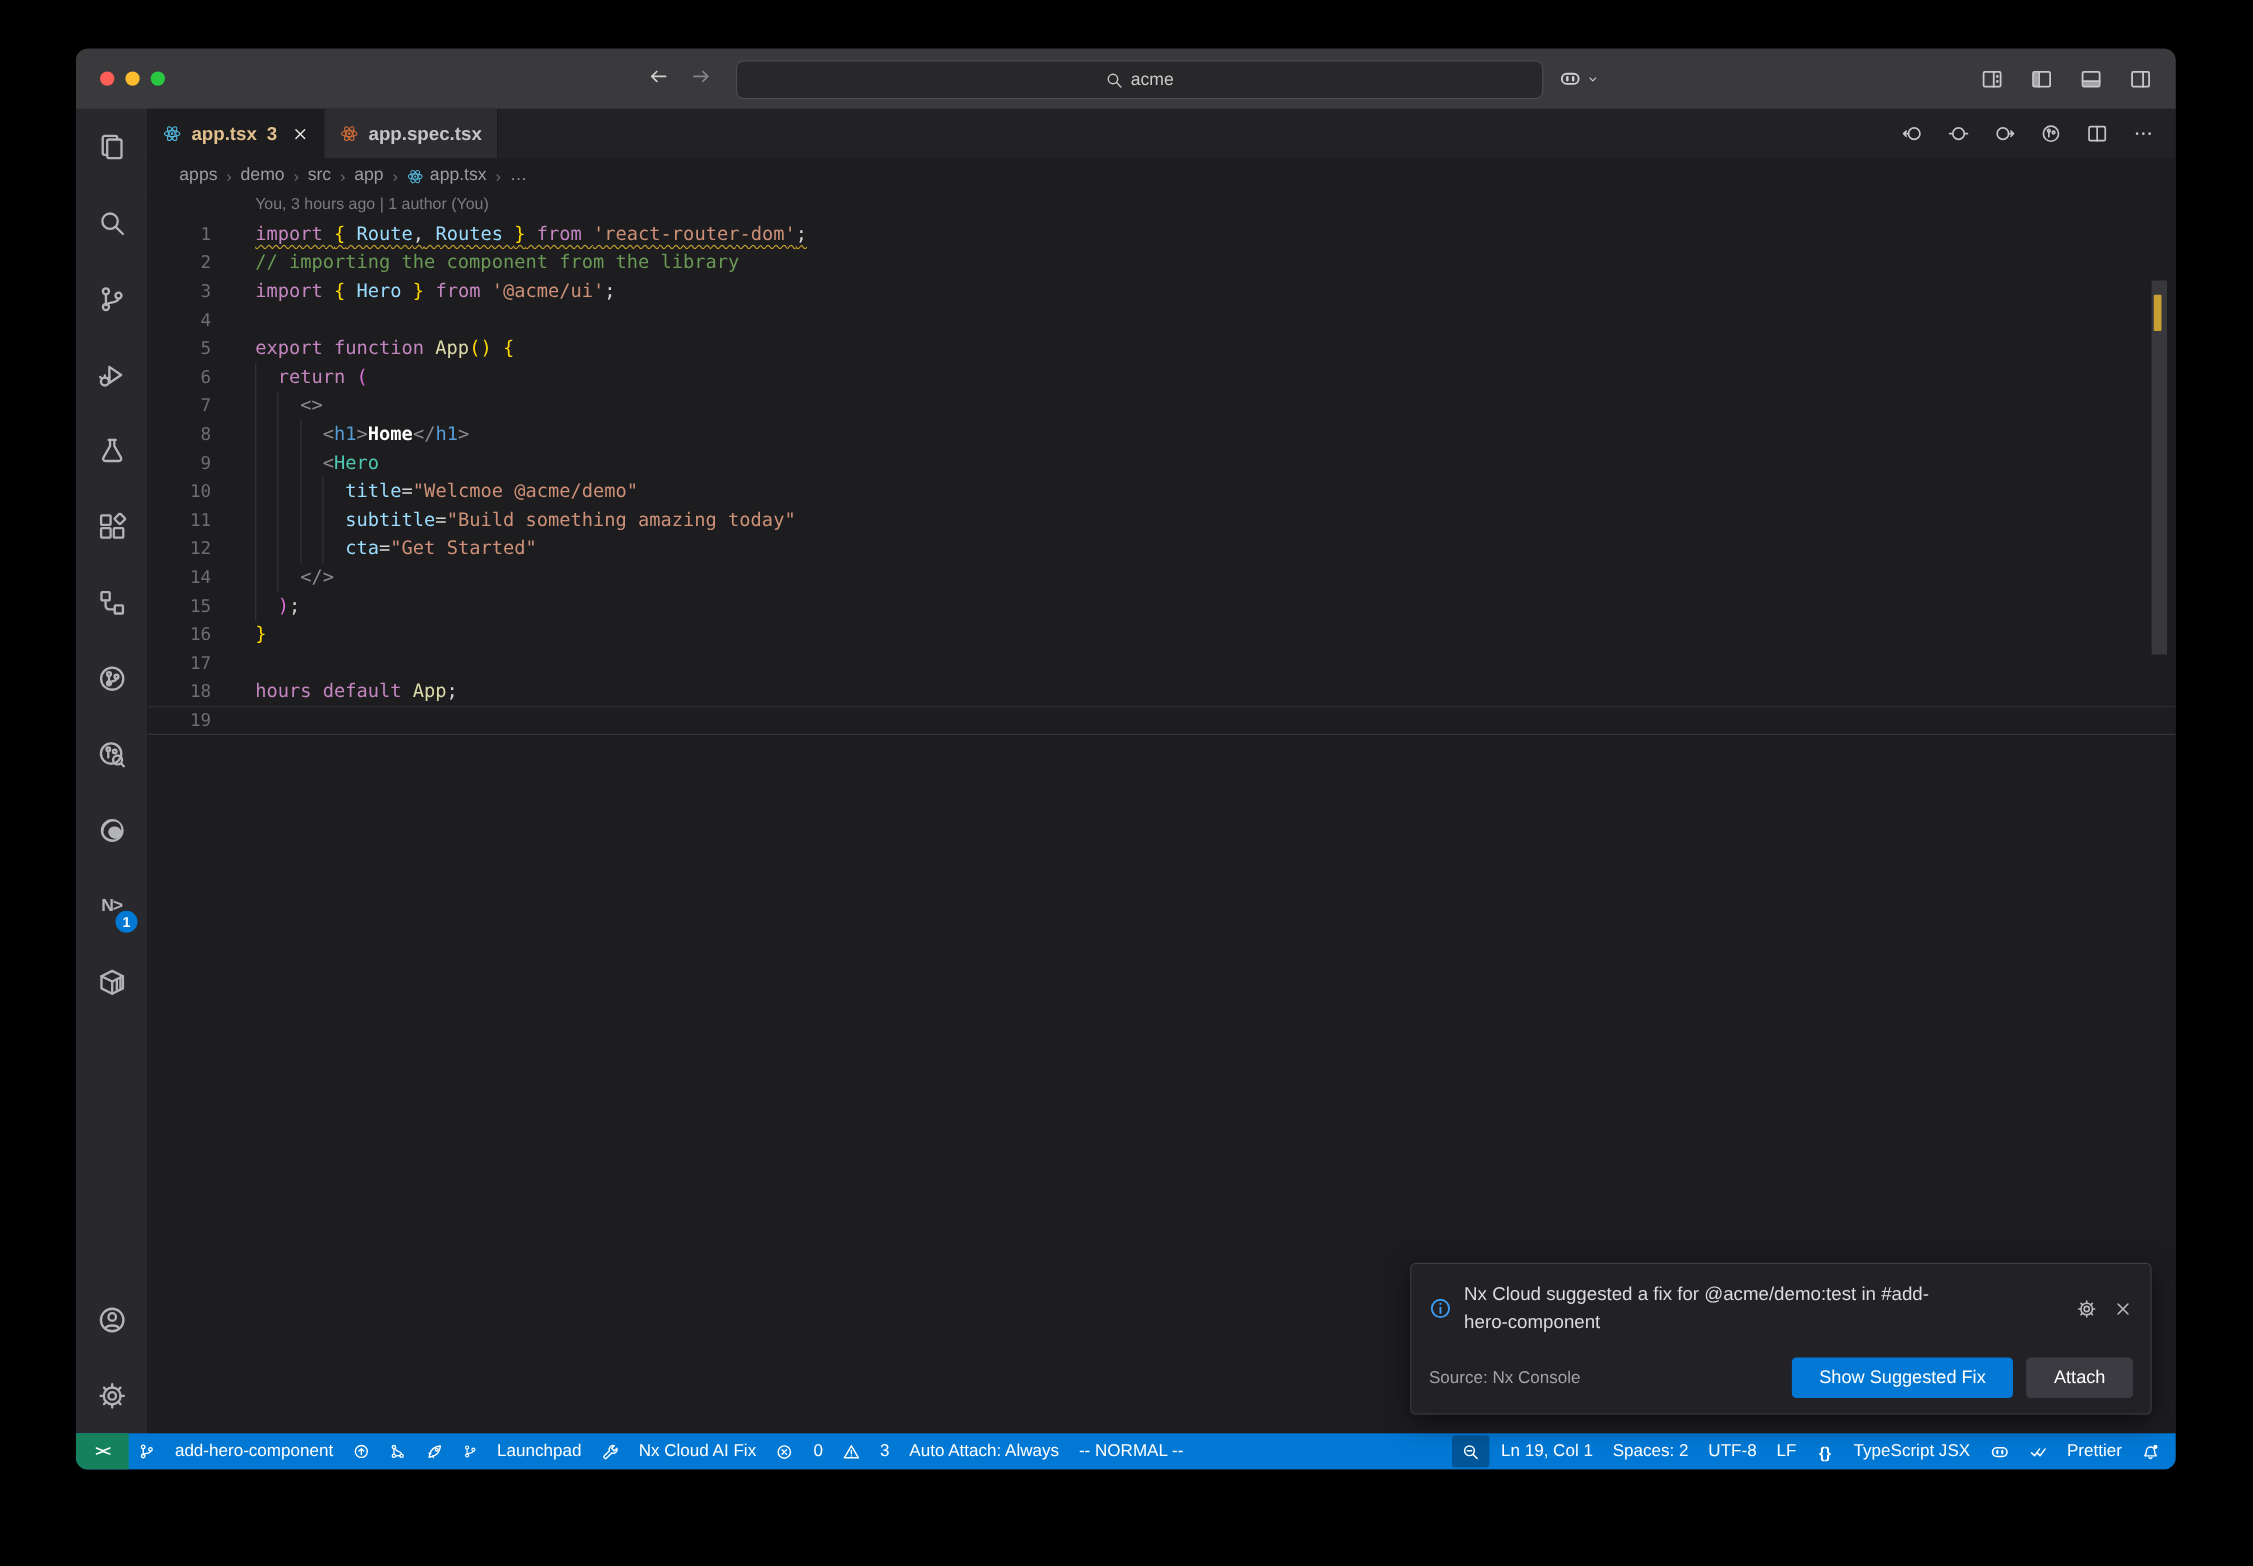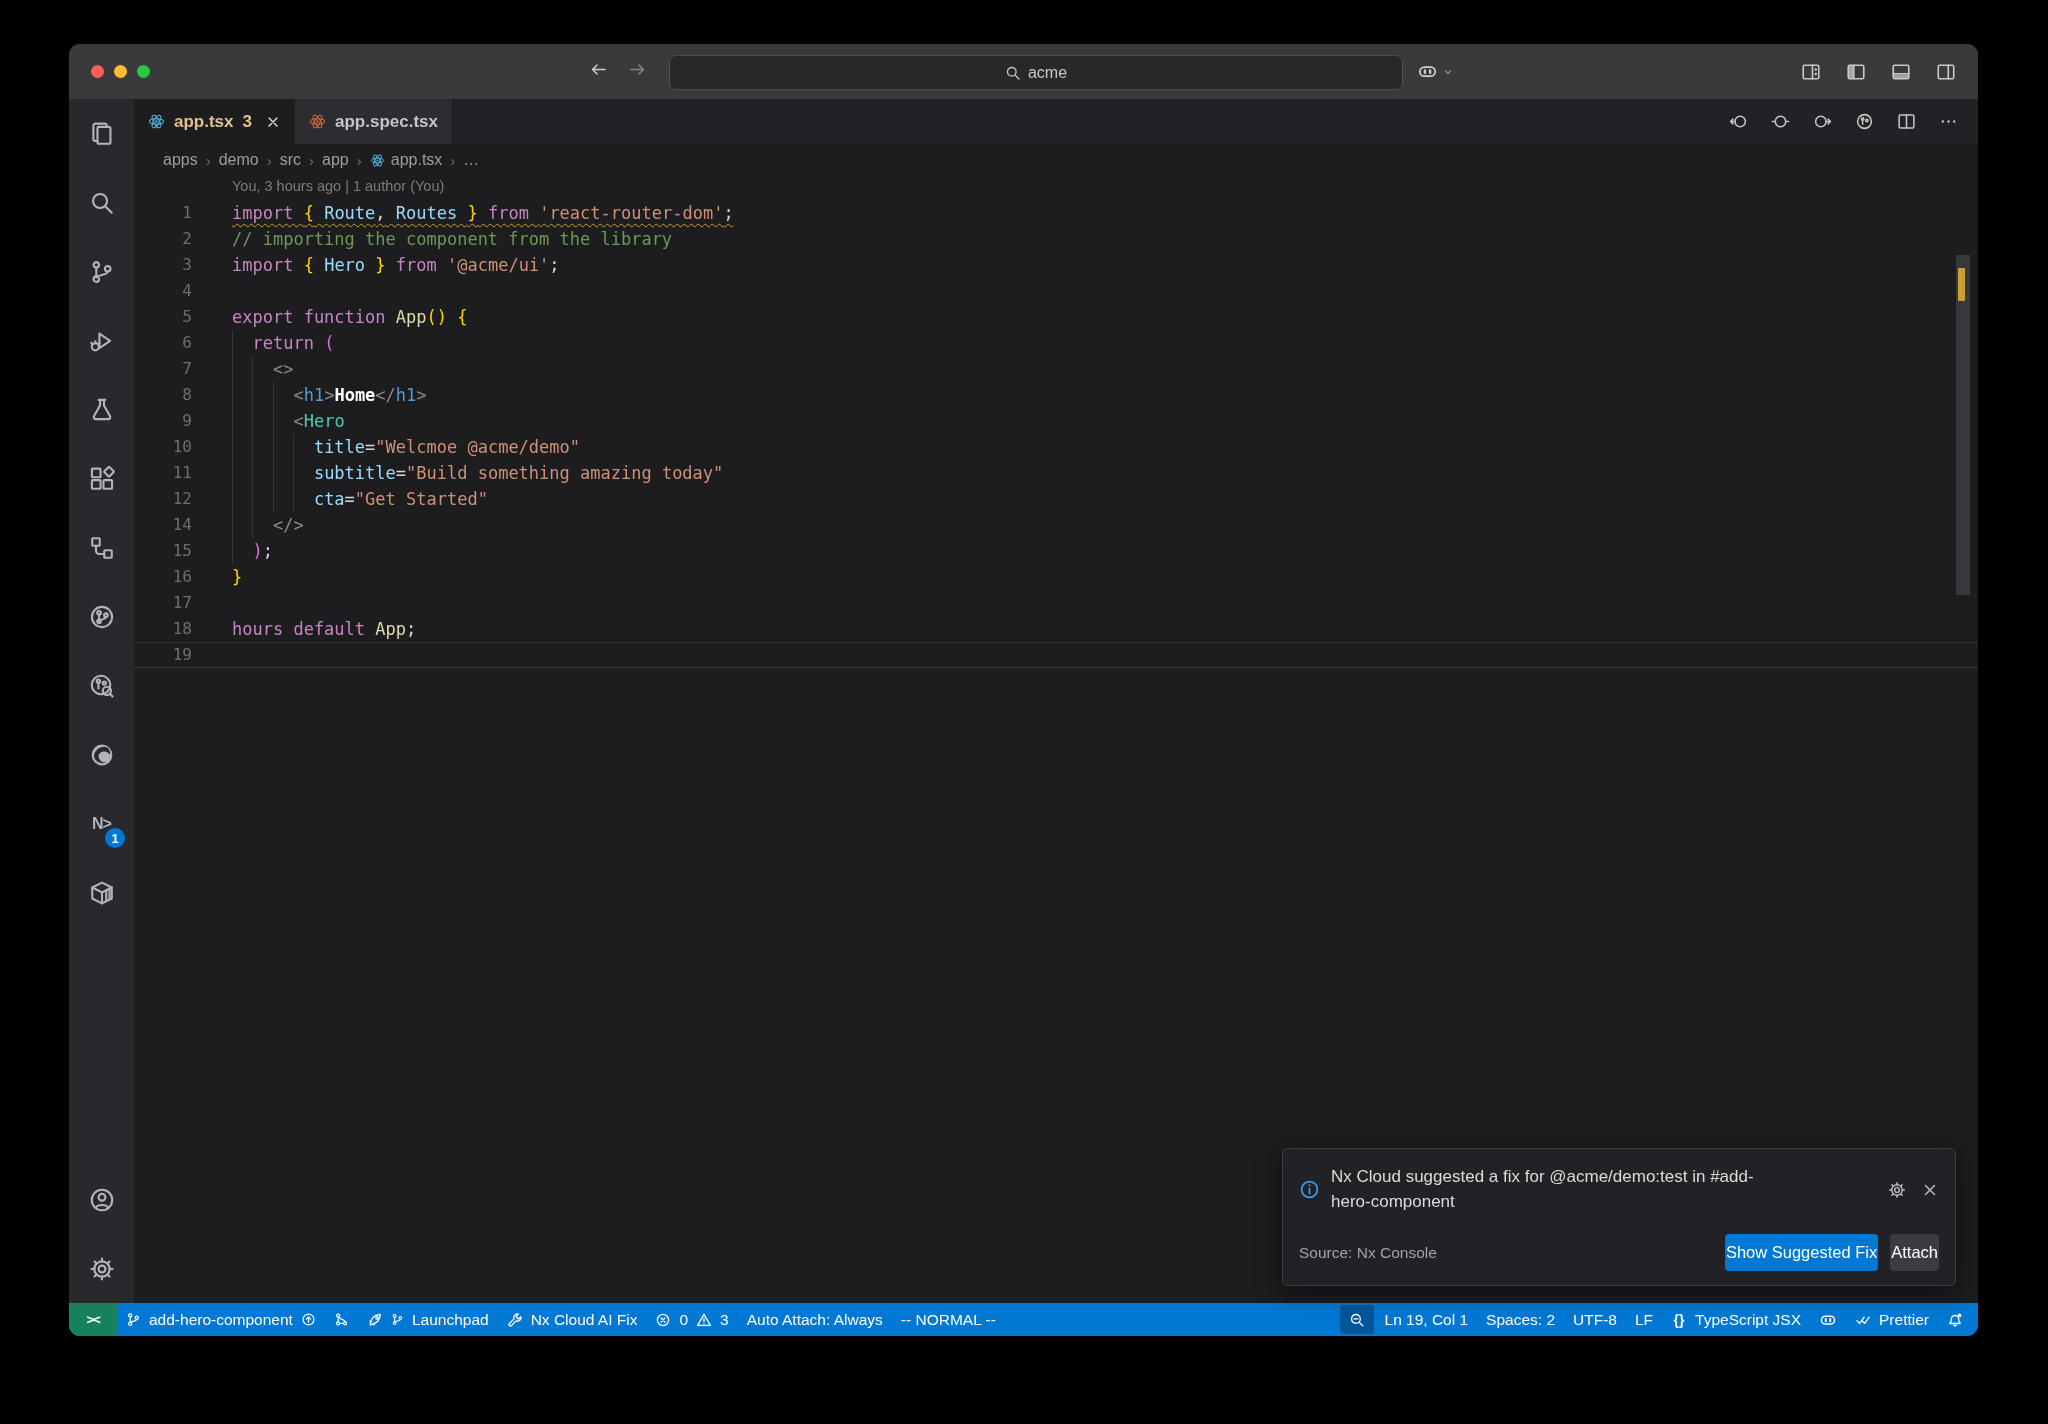--- a/index.html
+++ b/index.html
@@ -55,32 +55,32 @@
     text-decoration-thickness:1px;text-underline-offset:4px}
   .scrollbar{position:absolute;right:8px;top:48px;width:14px;bottom:8px}
   .sb-thumb{position:absolute;left:0;right:0;top:31px;height:340px;background:#37373c}
   .sb-marker{position:absolute;left:2px;width:7px;top:44px;height:33px;border-radius:1px}
   
   .statusbar{position:absolute;left:0;right:0;bottom:0;height:33px;background:#0078d4;color:#fff;
     display:flex;align-items:stretch;font-size:15.5px}
   .sb-remote{width:48px;display:flex;align-items:center;justify-content:center;flex:none;cursor:pointer}
   .sb-left{display:flex;align-items:stretch;flex:1;min-width:0}
   .sb-right{display:flex;align-items:stretch;margin-left:auto;padding-right:6px}
-  .sb-item{display:flex;align-items:center;gap:8px;padding:4px 9px;white-space:nowrap;cursor:pointer}
+  .sb-item{display:flex;align-items:center;gap:18px;padding:4px 9px;white-space:nowrap;cursor:pointer}
   .sb-item.hl{background:rgba(0,0,0,.28);border-radius:3px;margin:2px 2px}
   
   .toast{position:absolute;right:22px;bottom:50px;width:640px;background:#222226;border:1px solid #3e3e42;
     border-radius:5px;box-shadow:0 6px 24px rgba(0,0,0,.55);padding:15px 16px 14px 16px;color:#dcdcdc}
   .toast-head{display:flex;align-items:center;gap:11px}
   .toast-msg{font-size:17px;line-height:25px;max-width:462px;overflow-wrap:break-word}
   .toast-icons{margin-left:auto;display:flex;gap:15px;color:#bbbbbd;padding-top:2px}
   .toast-foot{display:flex;align-items:center;margin-top:20px}
   .toast-src{color:#a3a3a3;font-size:15.5px}
   .toast-btns{margin-left:auto;display:flex;gap:12px}
-  .btn{height:37px;display:flex;align-items:center;padding:0 1px;border-radius:4px;font-size:16.5px;
+  .btn{height:37px;display:flex;align-items:center;padding:0 25px;border-radius:4px;font-size:16.5px;
     color:#fff;cursor:pointer;border:none}
   .btn.primary{background:#0078d4}
   .btn.secondary{background:#3b3b41}
   
   .icon{display:inline-flex;align-items:center;justify-content:center;flex:none}
   .icon svg{width:100%;height:100%;display:block}
   .txt-ic{display:flex;align-items:center;justify-content:center;width:100%;height:100%;font-family:"Liberation Sans",sans-serif}
 </style>
 </head>
 <body>

